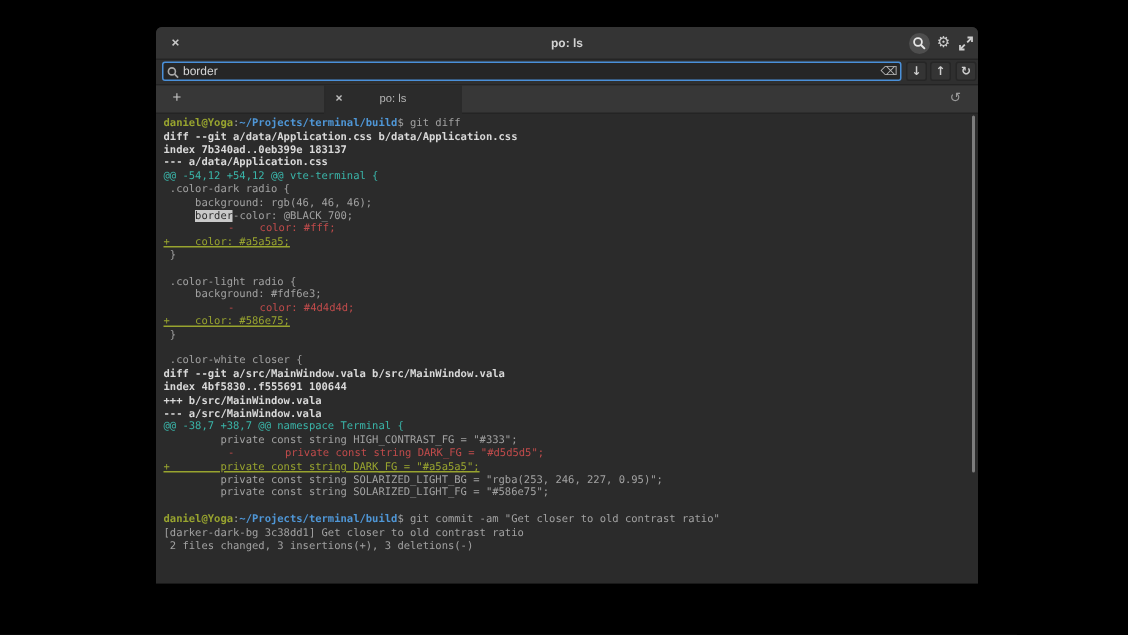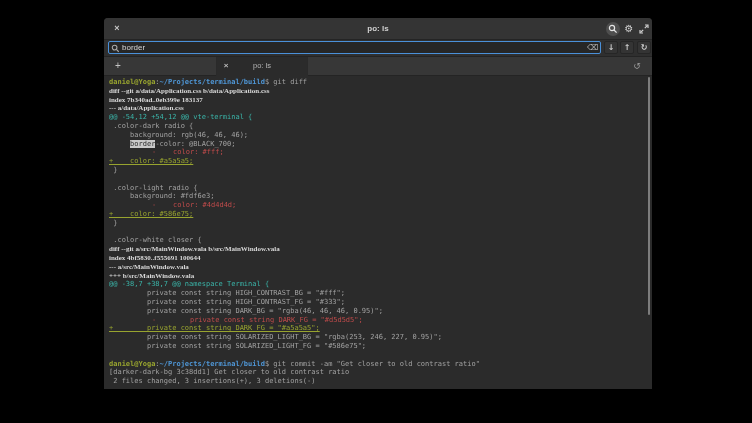--- a/index.html
+++ b/index.html
@@ -46,21 +46,21 @@
   .tab-close{position:absolute;left:4px;top:0;width:10px;height:19px;line-height:18px;color:#bdbdbd;
              font-size:8px;font-weight:bold;text-align:center;}
   .tab-history{position:absolute;right:8px;top:0;width:14px;height:19px;line-height:18px;text-align:center;
                color:#9a9a9a;font-size:9px;font-family:"DejaVu Sans",sans-serif;}
   
   .terminal{position:absolute;left:0;top:58px;width:100%;height:313px;background:var(--termBg);
             overflow:hidden;padding:2px 0 0 5px;box-sizing:border-box;cursor:text;}
   .trow{height:8.8px;line-height:8.8px;font-family:"DejaVu Sans Mono",monospace;font-size:7px;
         white-space:pre;color:var(--fg);}
   .c-fg{color:var(--fg);}
-  .c-bold{color:var(--bold);font-weight:bold;font-family:Liberation Serif, serif;}
+  .c-bold{color:var(--bold);font-weight:bold;}
   .c-red{color:var(--red);margin-left:43px;}
   .c-green{color:var(--green);text-decoration:underline;}
   .c-greenb{color:var(--green);font-weight:bold;}
   .c-blueb{color:var(--blue);font-weight:bold;}
   .c-cyan{color:var(--cyan);}
   .c-hl{background:var(--hlBg);color:var(--hlFg);}
   .scrollbar{position:absolute;right:2px;top:59px;width:2px;height:238px;background:#7d7d7d;border-radius:1px;}
 </style>
 </head>
 <body>
@@ -145,26 +145,24 @@
         <div class="trow"></div>
         <div class="trow"><span class="c-fg"> .color-light radio {</span></div>
         <div class="trow"><span class="c-fg">     background: #fdf6e3;</span></div>
         <div class="trow"><span class="c-red">-    color: #4d4d4d;</span></div>
         <div class="trow"><span class="c-green">+    color: #586e75;</span></div>
         <div class="trow"><span class="c-fg"> }</span></div>
         <div class="trow"></div>
         <div class="trow"><span class="c-fg"> .color-white closer {</span></div>
         <div class="trow"><span class="c-bold">diff --git a/src/MainWindow.vala b/src/MainWindow.vala</span></div>
         <div class="trow"><span class="c-bold">index 4bf5830..f555691 100644</span></div>
+        <div class="trow"><span class="c-bold">+++ b/src/MainWindow.vala</span></div>
         <div class="trow"><span class="c-bold">--- a/src/MainWindow.vala</span></div>
-        <div class="trow"><span class="c-bold">+++ b/src/MainWindow.vala</span></div>
         <div class="trow"><span class="c-cyan">@@ -38,7 +38,7 @@ namespace Terminal {</span></div>
-        <div class="trow"><span class="c-fg">         private const string HIGH_CONTRAST_BG = "#fff";</span></div>
         <div class="trow"><span class="c-fg">         private const string HIGH_CONTRAST_FG = "#333";</span></div>
-        <div class="trow"><span class="c-fg">         private const string DARK_BG = "rgba(46, 46, 46, 0.95)";</span></div>
         <div class="trow"><span class="c-red">-        private const string DARK_FG = "#d5d5d5";</span></div>
         <div class="trow"><span class="c-green">+        private const string DARK_FG = "#a5a5a5";</span></div>
         <div class="trow"><span class="c-fg">         private const string SOLARIZED_LIGHT_BG = "rgba(253, 246, 227, 0.95)";</span></div>
         <div class="trow"><span class="c-fg">         private const string SOLARIZED_LIGHT_FG = "#586e75";</span></div>
         <div class="trow"></div>
         <div class="trow"><span class="c-greenb">daniel@Yoga</span><span class="c-fg">:</span><span class="c-blueb">~/Projects/terminal/build</span><span class="c-fg">$ git commit -am "Get closer to old contrast ratio"</span></div>
         <div class="trow"><span class="c-fg">[darker-dark-bg 3c38dd1] Get closer to old contrast ratio</span></div>
         <div class="trow"><span class="c-fg"> 2 files changed, 3 insertions(+), 3 deletions(-)</span></div>
       </div>
     <div class="scrollbar"></div>

